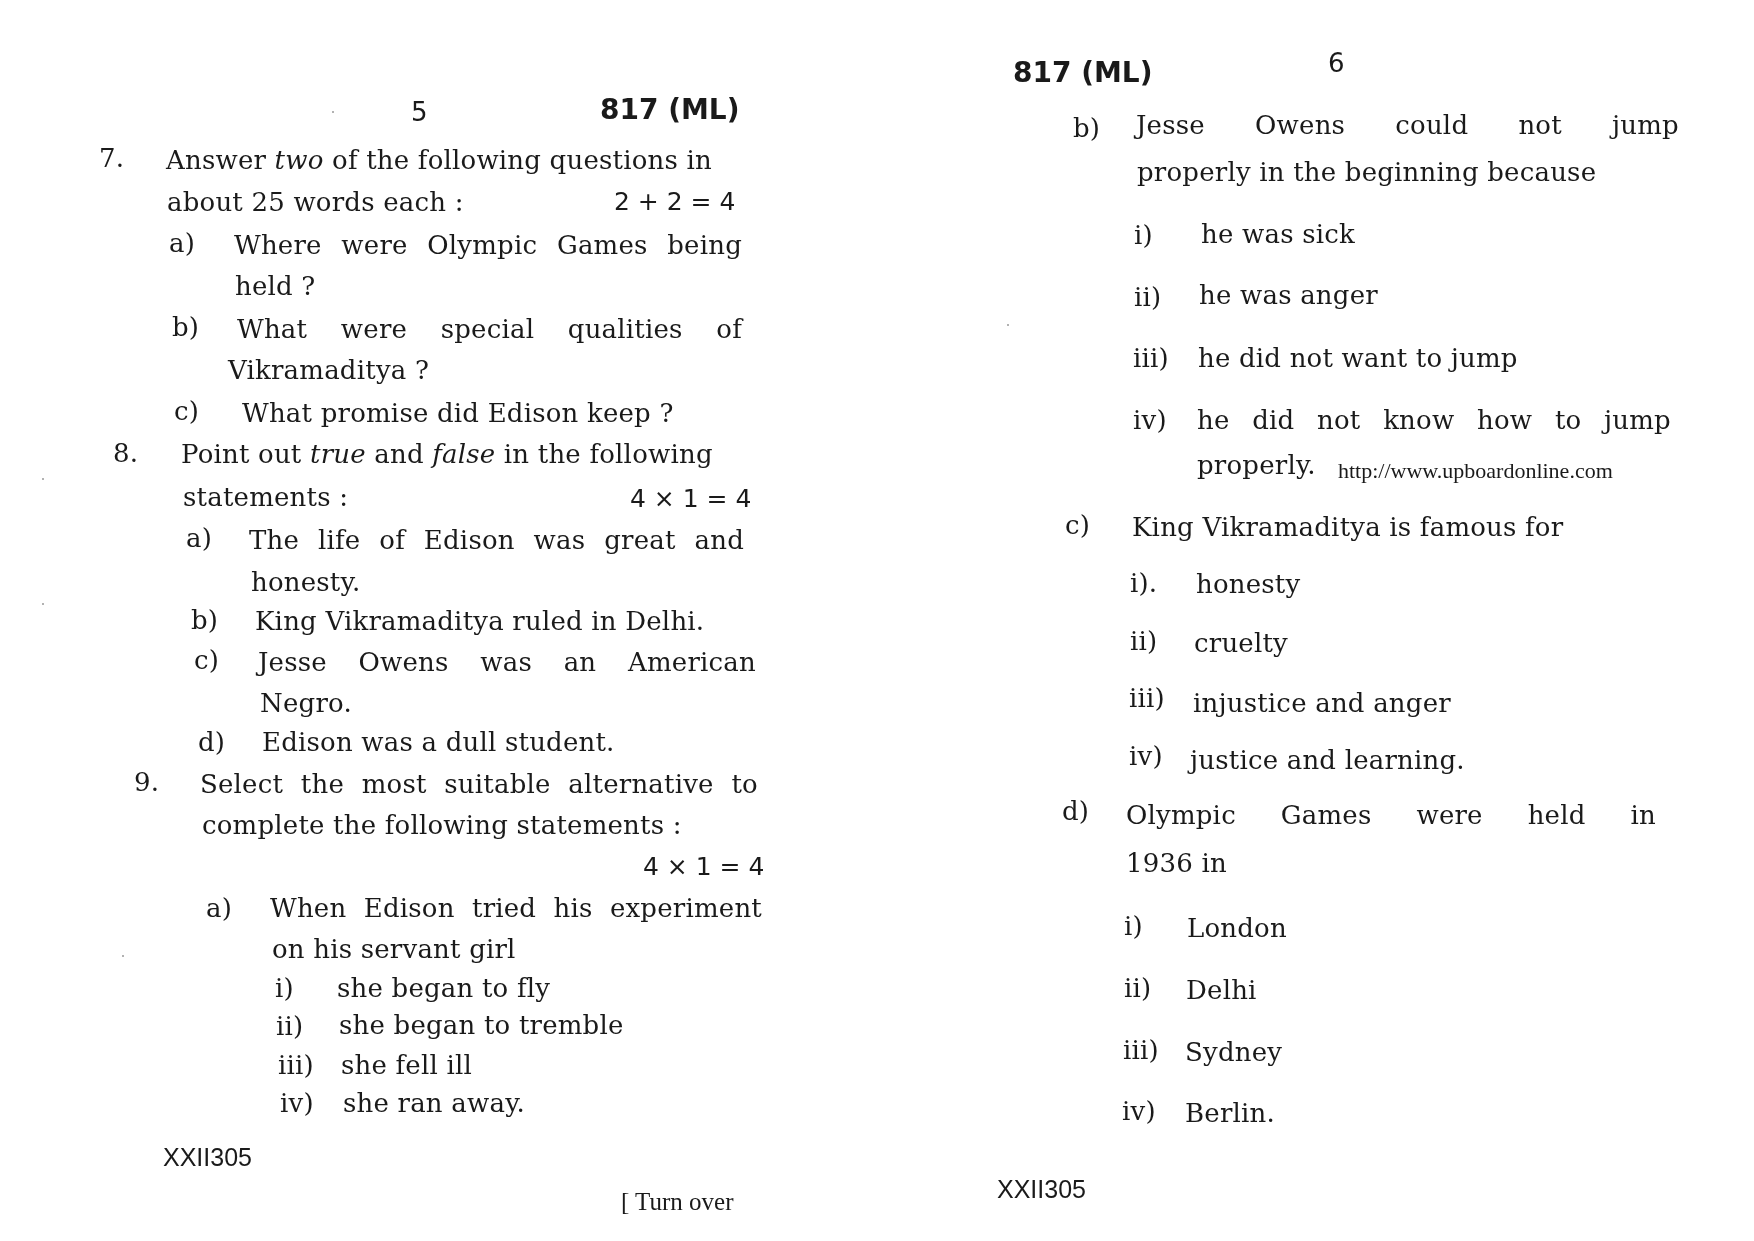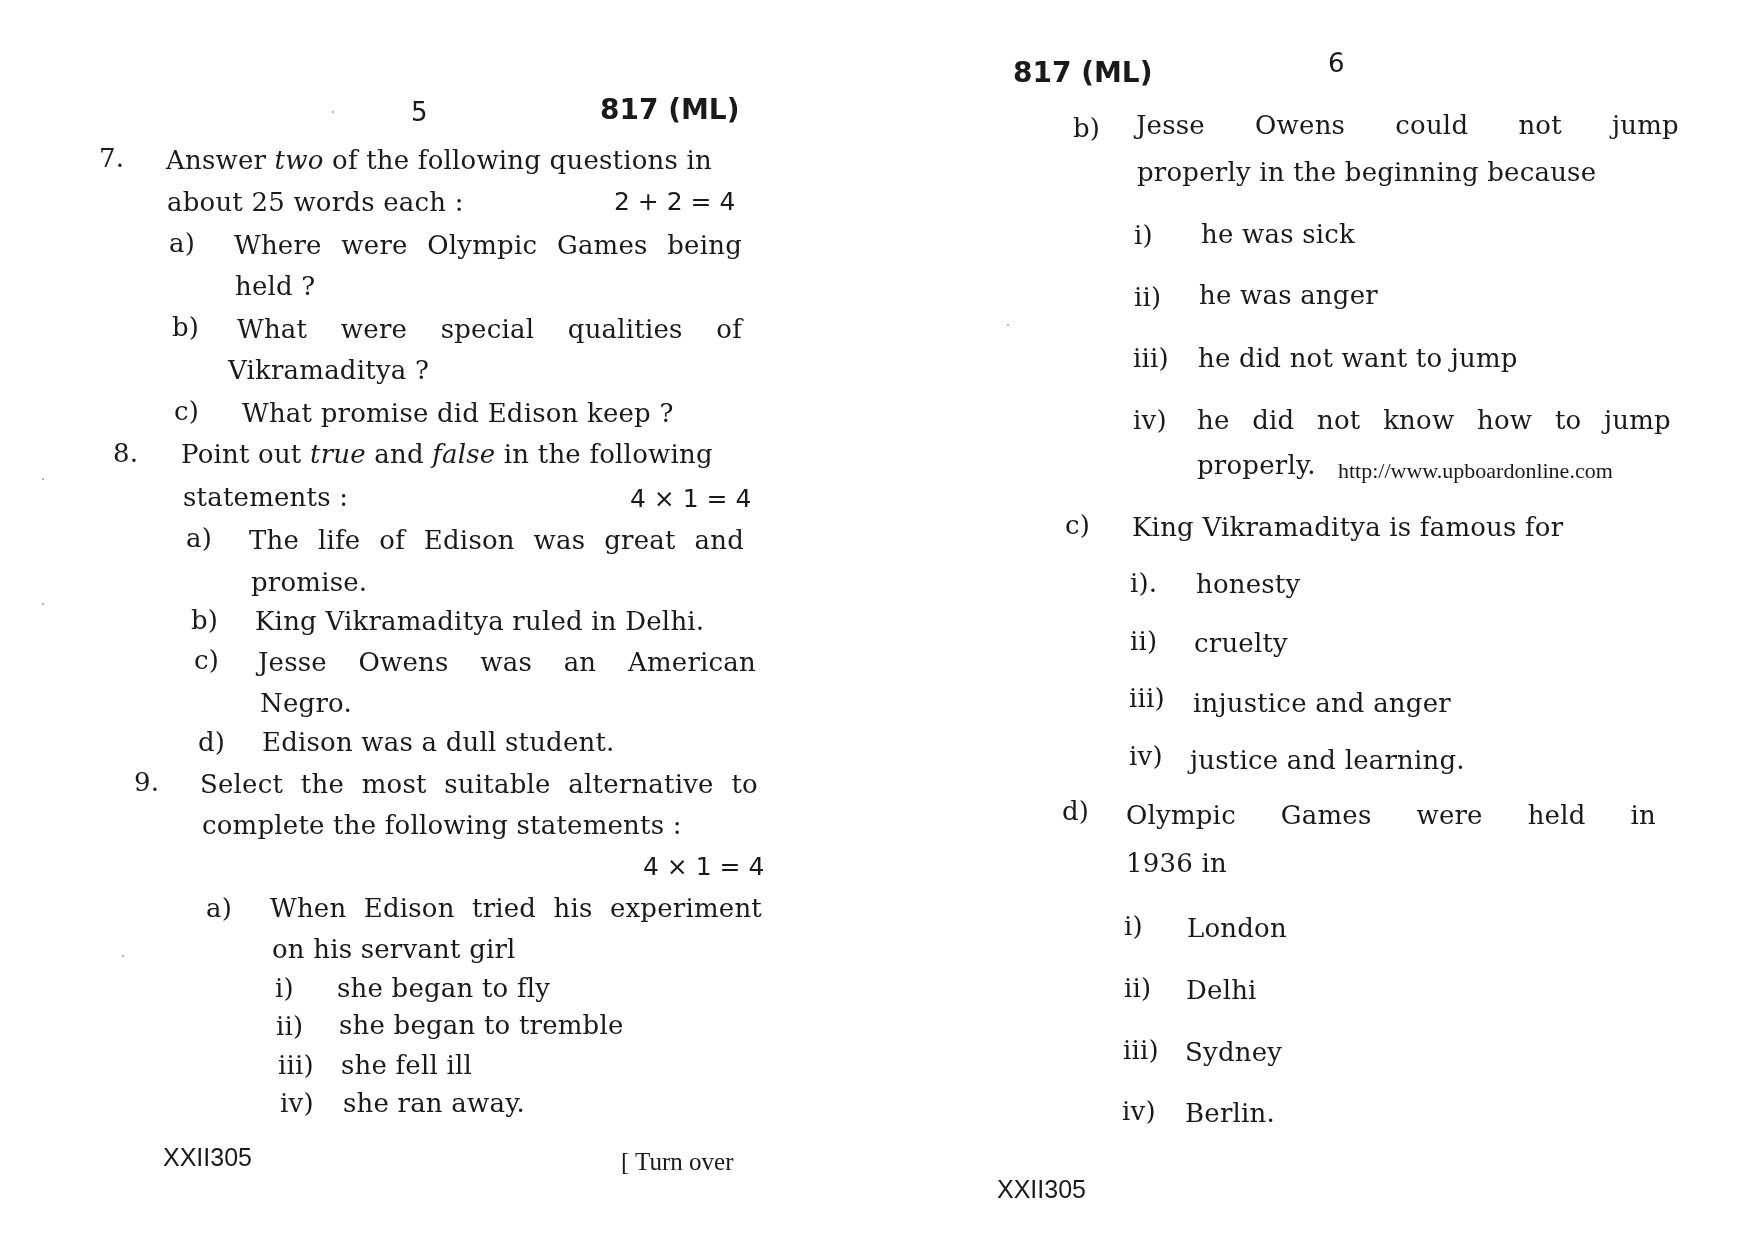--- a/index.html
+++ b/index.html
@@ -66,21 +66,21 @@
   <div class="abs t" style="left:186px; top:523px;">a)</div>
   <div class="abs t just" style="left:249px; top:525px; width:495px;">
       <span>The</span>
       <span>life</span>
       <span>of</span>
       <span>Edison</span>
       <span>was</span>
       <span>great</span>
       <span>and</span>
     </div>
-  <div class="abs t" style="left:251px; top:567px;">promise.</div>
+  <div class="abs t" style="left:251px; top:567px;">honesty.</div>
 
   <div class="abs t" style="left:191px; top:605px;">b)</div>
   <div class="abs t" style="left:255px; top:606px;">King Vikramaditya ruled in Delhi.</div>
 
   <div class="abs t" style="left:194px; top:645px;">c)</div>
   <div class="abs t just" style="left:258px; top:647px; width:498px;">
       <span>Jesse</span>
       <span>Owens</span>
       <span>was</span>
       <span>an</span>
@@ -116,21 +116,21 @@
   <div class="abs t" style="left:275px; top:973px;">i)</div>
   <div class="abs t" style="left:337px; top:973px;">she began to fly</div>
   <div class="abs t" style="left:276px; top:1011px;">ii)</div>
   <div class="abs t" style="left:339px; top:1010px;">she began to tremble</div>
   <div class="abs t" style="left:278px; top:1050px;">iii)</div>
   <div class="abs t" style="left:341px; top:1050px;">she fell ill</div>
   <div class="abs t" style="left:280px; top:1088px;">iv)</div>
   <div class="abs t" style="left:343px; top:1088px;">she ran away.</div>
 
   <div class="abs foot" style="left:163px; top:1143px;">XXII305</div>
-  <div class="abs turn" style="left:621px; top:1148px;">[ Turn over</div>
+  <div class="abs turn" style="left:621px; top:1188px;">[ Turn over</div>
 </div>
 
 <div>
   <div class="abs hdr-code" style="left:1013px; top:56px;">817 (ML)</div>
   <div class="abs pg" style="left:1328px; top:48px;">6</div>
 
   <div class="abs t" style="left:1073px; top:113px;">b)</div>
   <div class="abs t just" style="left:1136px; top:110px; width:543px;">
       <span>Jesse</span>
       <span>Owens</span>

